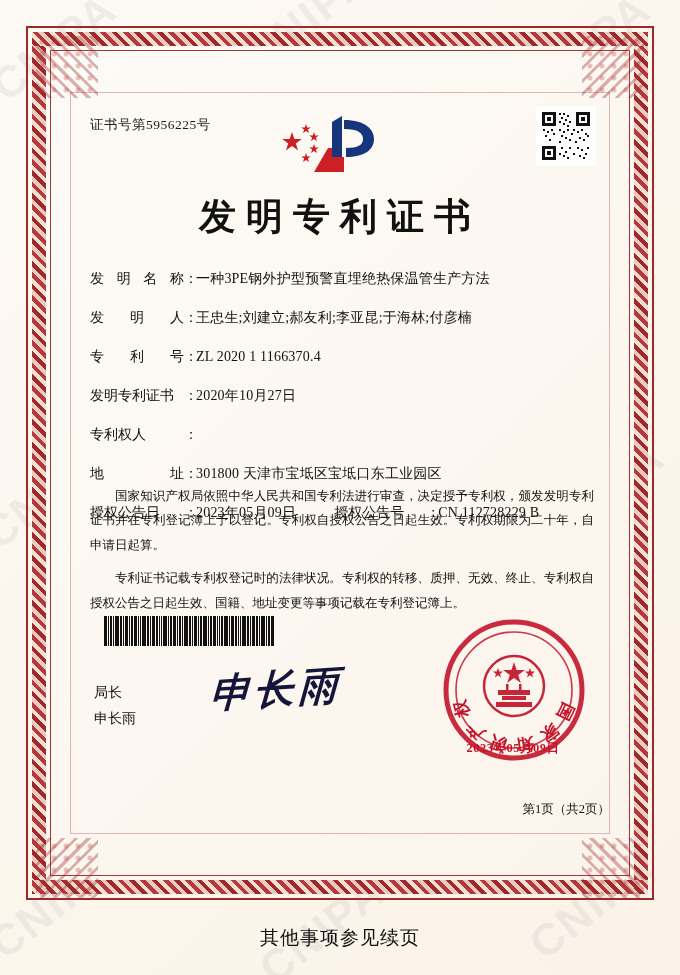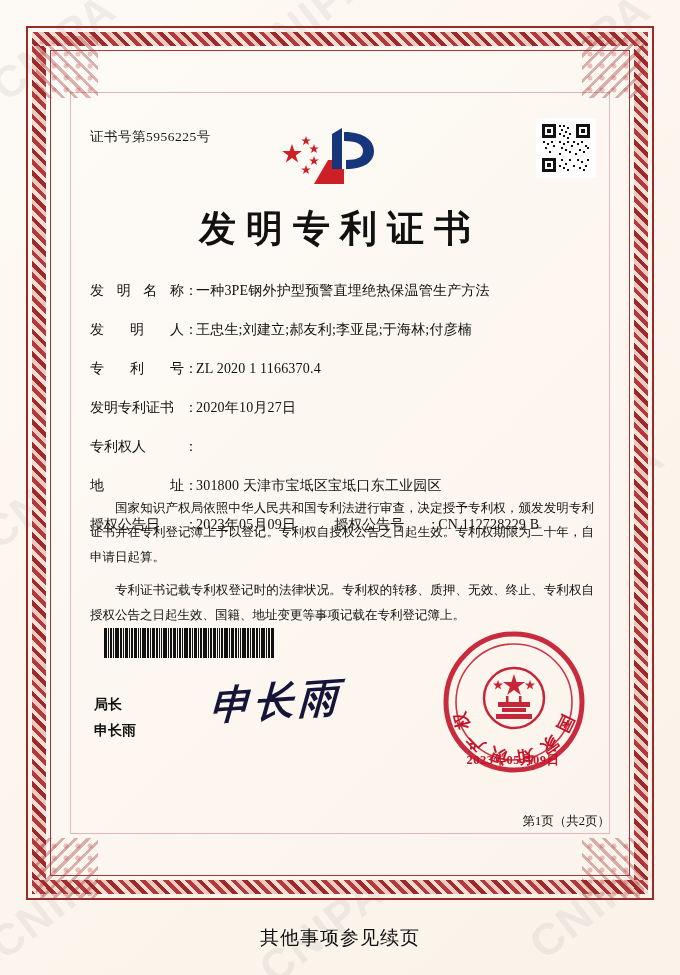--- a/index.html
+++ b/index.html
@@ -102,21 +102,21 @@
   }
   .c-tl { left: 36px;  top: 36px; }
   .c-tr { right: 36px; top: 36px; transform: scaleX(-1); }
   .c-bl { left: 36px;  bottom: 75px; transform: scaleY(-1); }
   .c-br { right: 36px; bottom: 75px; transform: scale(-1,-1); }
 
   
   .content {
     position: absolute;
     left: 70px; top: 92px;
-    width: 540px; height: 742px; margin-top: 12px;
+    width: 540px; height: 742px;
   }
 
   .cert-no {
     position: absolute;
     left: 20px; top: 24px;
     font-size: 13.5px;
     color: #1a1a1a;
     letter-spacing: 0.5px;
   }
 
@@ -218,21 +218,20 @@
     margin-right: 1px;
   }
 
   .signature {
     position: absolute;
     left: 24px;
     top: 588px;
     font-size: 14px;
     color: #111;
     line-height: 1.85;
-    font-weight: bold;
   }
   .sig-script {
     position: absolute;
     left: 140px;
     top: 570px;
     font-size: 40px;
     font-family: "Liberation Serif", serif;
     font-style: italic;
     font-weight: bold;
     color: #15153a;

